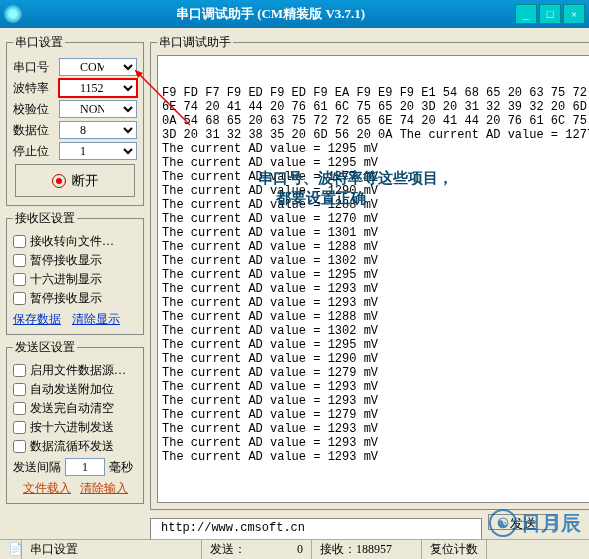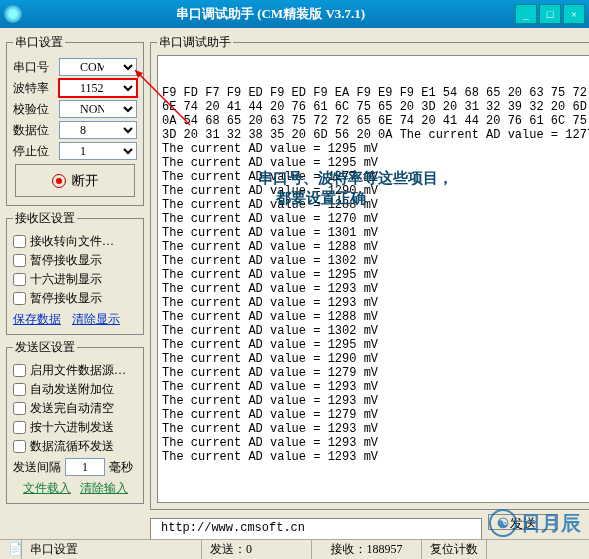--- a/index.html
+++ b/index.html
@@ -22,21 +22,21 @@
 .red-dot::after { content: ""; width: 6px; height: 6px; background: #e00; border-radius: 50%; }
 .cb-row { display: flex; align-items: center; margin: 2px 0; }
 .cb-row input { margin-right: 4px; }
 .link-row { margin-top: 4px; }
 .link-row a { color: #0033cc; text-decoration: underline; cursor: pointer; margin-right: 8px; }
 .interval-row input { width: 40px; }
 .data-box { border: 1px solid #888; background: white; height: 448px; overflow: hidden; font-family: "Courier New", monospace; font-size: 12px; line-height: 14px; padding: 2px 4px; position: relative; white-space: pre; }
 .annotation { position: absolute; left: 258px; top: 168px; color: #0c4a6e; font-weight: bold; font-size: 15px; line-height: 20px; pointer-events: none; }
 .arrow-line { position: absolute; left: 135px; top: 70px; width: 60px; height: 60px; pointer-events: none; }
 .bottom-links { margin-left: 10px; }
-.bottom-links a { color: #15803d; text-decoration: underline; margin-right: 6px; }
+.bottom-links a { color: #c2410c; text-decoration: underline; margin-right: 6px; }
 .url-box { border: 1px solid #888; background: white; height: 22px; padding: 2px 10px; font-family: "Courier New", monospace; font-size: 12px; margin-top: 4px; width: 332px; display: inline-block; }
 .send-btn { width: 70px; height: 16px; background: #ece9d8; border: 1px solid #888; margin-left: 6px; vertical-align: top; }
 .statusbar { position: absolute; bottom: 0; left: 0; right: 0; height: 20px; background: #ece9d8; border-top: 1px solid #aaa; display: flex; align-items: center; font-size: 12px; }
 .statusbar > div { border-right: 1px solid #aaa; padding: 0 8px; height: 100%; display: flex; align-items: center; }
 .watermark { position: absolute; right: 8px; bottom: 22px; color: #1a6fb5; font-size: 20px; font-weight: bold; opacity: 0.8; display: flex; align-items: center; }
 .wm-circle { width: 28px; height: 28px; border: 2px solid #1a6fb5; border-radius: 50%; margin-right: 4px; display: flex; align-items: center; justify-content: center; font-size: 14px; }
 .highlight-baud { outline: 2px solid #e00; outline-offset: -1px; }
 </style>
 </head>
 <body>
@@ -163,22 +163,22 @@
 </svg>
 
 <div class="watermark">
   <div class="wm-circle">☯</div>
   <span>日月辰</span>
 </div>
 
 <div class="statusbar">
   <div style="width:22px;">📄</div>
   <div style="width:180px;">串口设置</div>
-  <div style="width:110px;">
+  <div style="width:110px;justify-content:space-between;">
       <span>发送：</span>
       <span>0</span>
     </div>
-  <div style="width:110px;justify-content:center;">
+  <div style="width:110px;">
       <span>接收：</span>
       <span>188957</span>
     </div>
   <div>复位计数</div>
 </div>
 
 </body></html>

